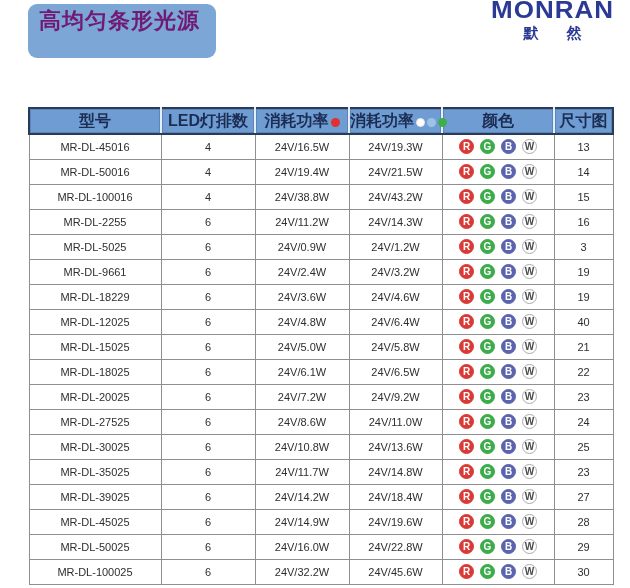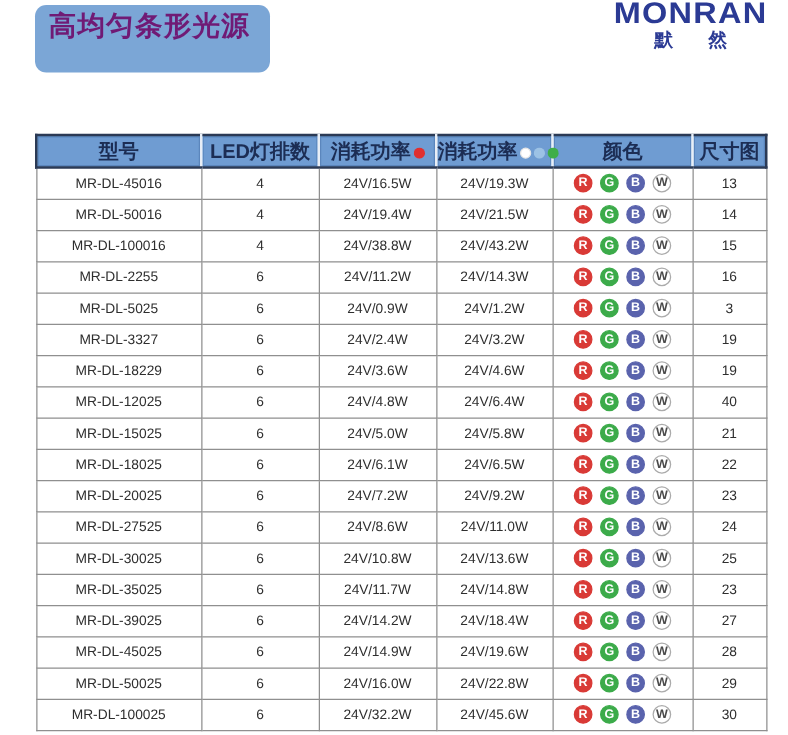--- a/index.html
+++ b/index.html
@@ -179,21 +179,21 @@
         </tr>
         <tr>
           <td>MR-DL-5025</td>
           <td>6</td>
           <td>24V/0.9W</td>
           <td>24V/1.2W</td>
           <td><span class="badge" style="background: rgb(217, 58, 54); color: rgb(255, 255, 255); border-color: rgb(217, 58, 54);">R</span><span class="badge" style="background: rgb(60, 171, 74); color: rgb(255, 255, 255); border-color: rgb(60, 171, 74);">G</span><span class="badge" style="background: rgb(90, 99, 173); color: rgb(255, 255, 255); border-color: rgb(90, 99, 173);">B</span><span class="badge" style="background: rgb(255, 255, 255); color: rgb(74, 74, 74); border-color: rgb(171, 171, 171);">W</span></td>
           <td>3</td>
         </tr>
         <tr>
-          <td>MR-DL-3327</td>
+          <td>MR-DL-9661</td>
           <td>6</td>
           <td>24V/2.4W</td>
           <td>24V/3.2W</td>
           <td><span class="badge" style="background: rgb(217, 58, 54); color: rgb(255, 255, 255); border-color: rgb(217, 58, 54);">R</span><span class="badge" style="background: rgb(60, 171, 74); color: rgb(255, 255, 255); border-color: rgb(60, 171, 74);">G</span><span class="badge" style="background: rgb(90, 99, 173); color: rgb(255, 255, 255); border-color: rgb(90, 99, 173);">B</span><span class="badge" style="background: rgb(255, 255, 255); color: rgb(74, 74, 74); border-color: rgb(171, 171, 171);">W</span></td>
           <td>19</td>
         </tr>
         <tr>
           <td>MR-DL-18229</td>
           <td>6</td>
           <td>24V/3.6W</td>

